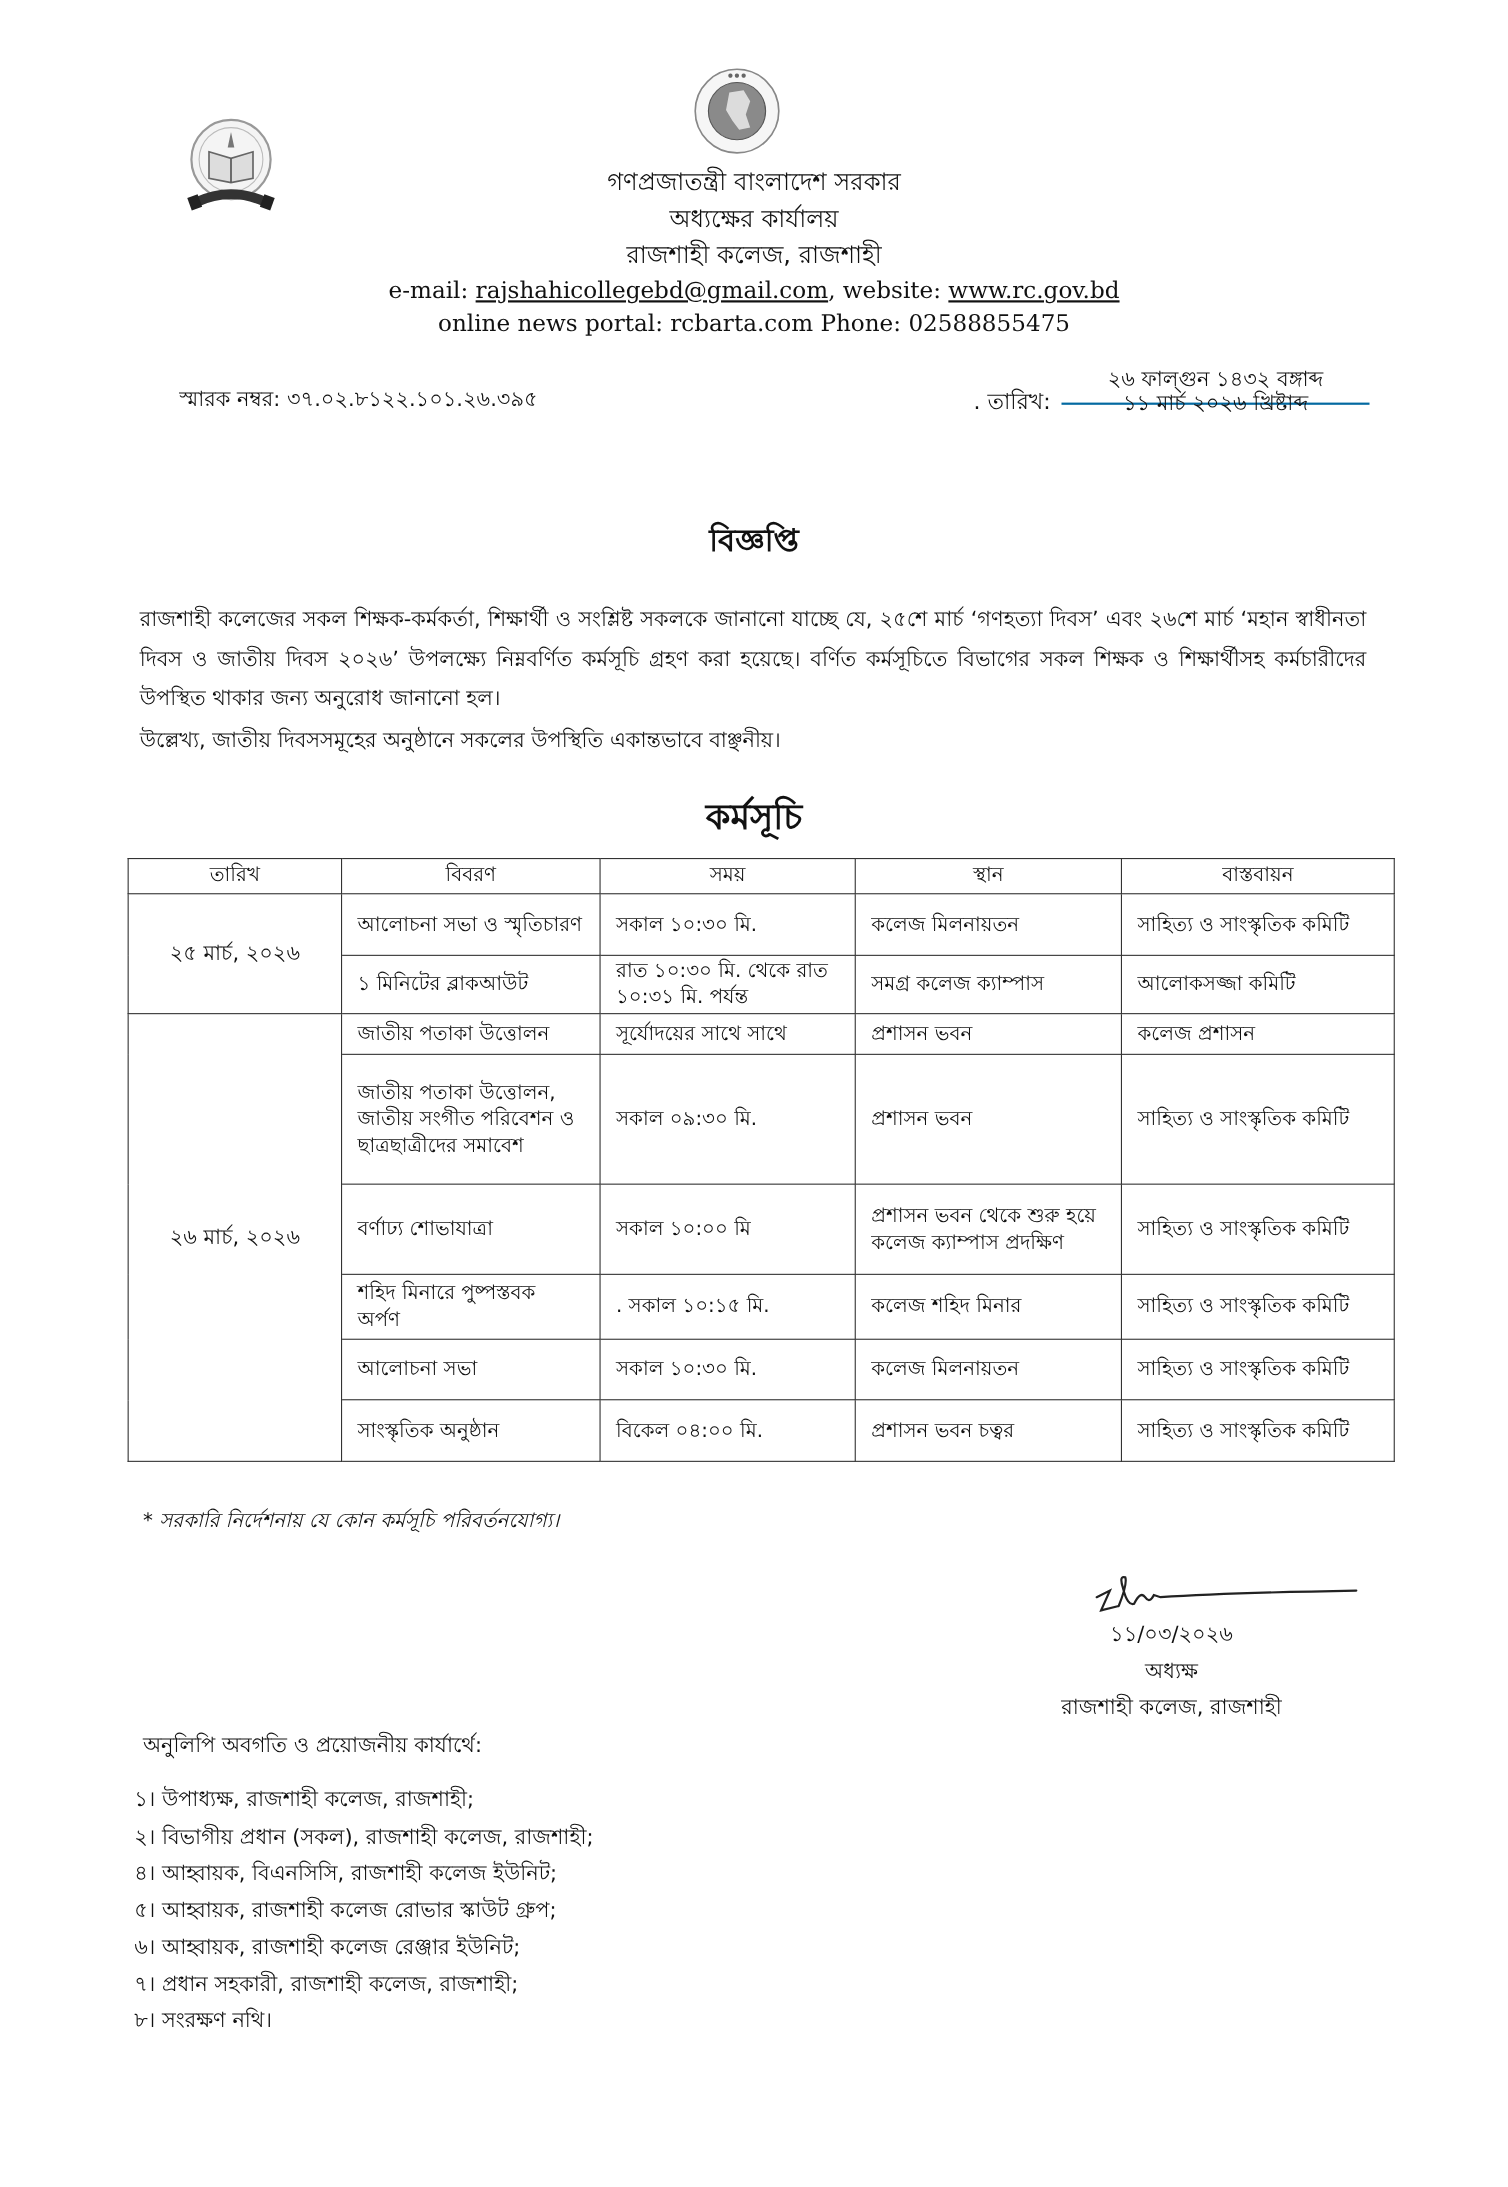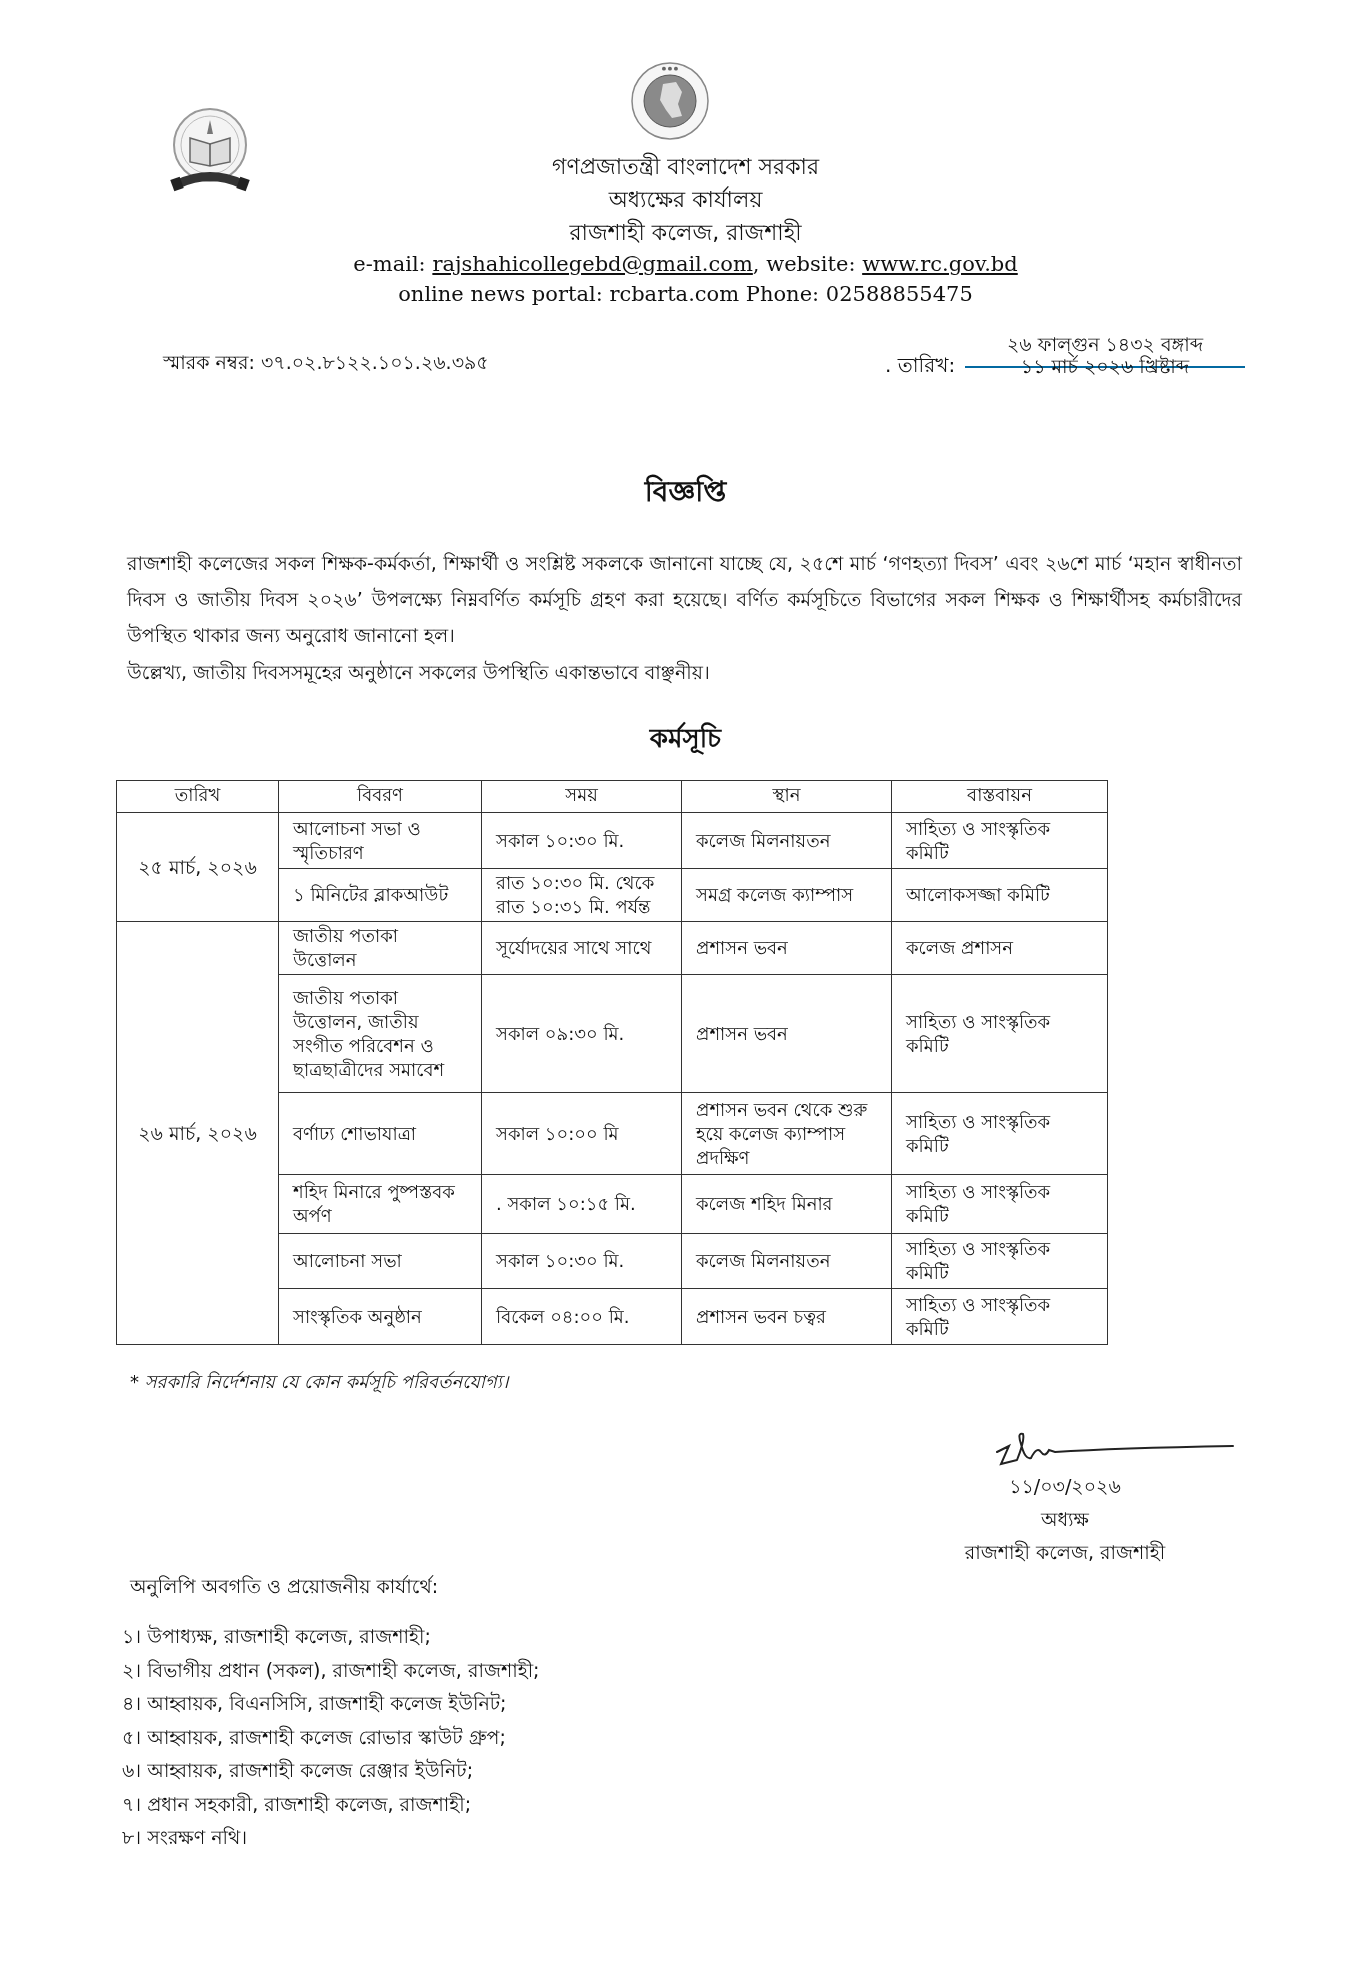--- a/index.html
+++ b/index.html
@@ -19,26 +19,26 @@
   #memo { left:163px; top:348px; font-size:19px; }
   #date-block { left:885px; top:330px; width:370px; }
   #date-label { position:absolute; left:0; top:20px; font-size:20px; }
   #date-bn { position:absolute; left:80px; top:0; width:280px; text-align:center; font-size:19px;
              border-bottom:2px solid #0369a1; padding-bottom:4px; }
   #date-en { position:absolute; left:80px; top:22px; width:280px; text-align:center; font-size:19px; }
 
   #notice-title { left:0; width:1371px; top:470px; font-size:28px; font-weight:bold; text-align:center; }
   #body-para { left:127px; top:545px; width:1115px; font-size:19px; line-height:36px; text-align:justify; }
   #note-para { left:127px; top:658px; width:1115px; font-size:19px; }
-  #program-title { left:0; width:1371px; top:718px; font-size:26px; font-weight:bold; text-align:center; }
+  #program-title { left:0; width:1371px; top:718px; font-size:32px; font-weight:bold; text-align:center; }
 
   
   #schedule { position:absolute; left:116px; top:780px; border-collapse:collapse; font-size:18px; }
   #schedule th, #schedule td { border:1.5px solid #333; padding:2px 14px; vertical-align:middle; }
-  #schedule th { font-weight:normal; text-align:center; height:26px; padding:0 0; }
+  #schedule th { font-weight:normal; text-align:center; height:26px; padding:0 16px; }
   #schedule td.date { text-align:center; font-size:19px; }
   .c1 { width:161px; } .c2 { width:202px; } .c3 { width:199px; } .c4 { width:209px; } .c5 { width:215px; }
   .h1 { height:56px; } .h2 { height:53px; } .h3 { height:37px; } .h4 { height:118px; }
   .h5 { height:82px; } .h6 { height:59px; } .h7 { height:55px; } .h8 { height:56px; }
   #schedule td { line-height:24px; }
 
   #footnote { left:130px; top:1368px; font-size:18px;font-style:italic; }
 
   
   #signature { left:995px; top:1430px; width:240px; height:40px; }

